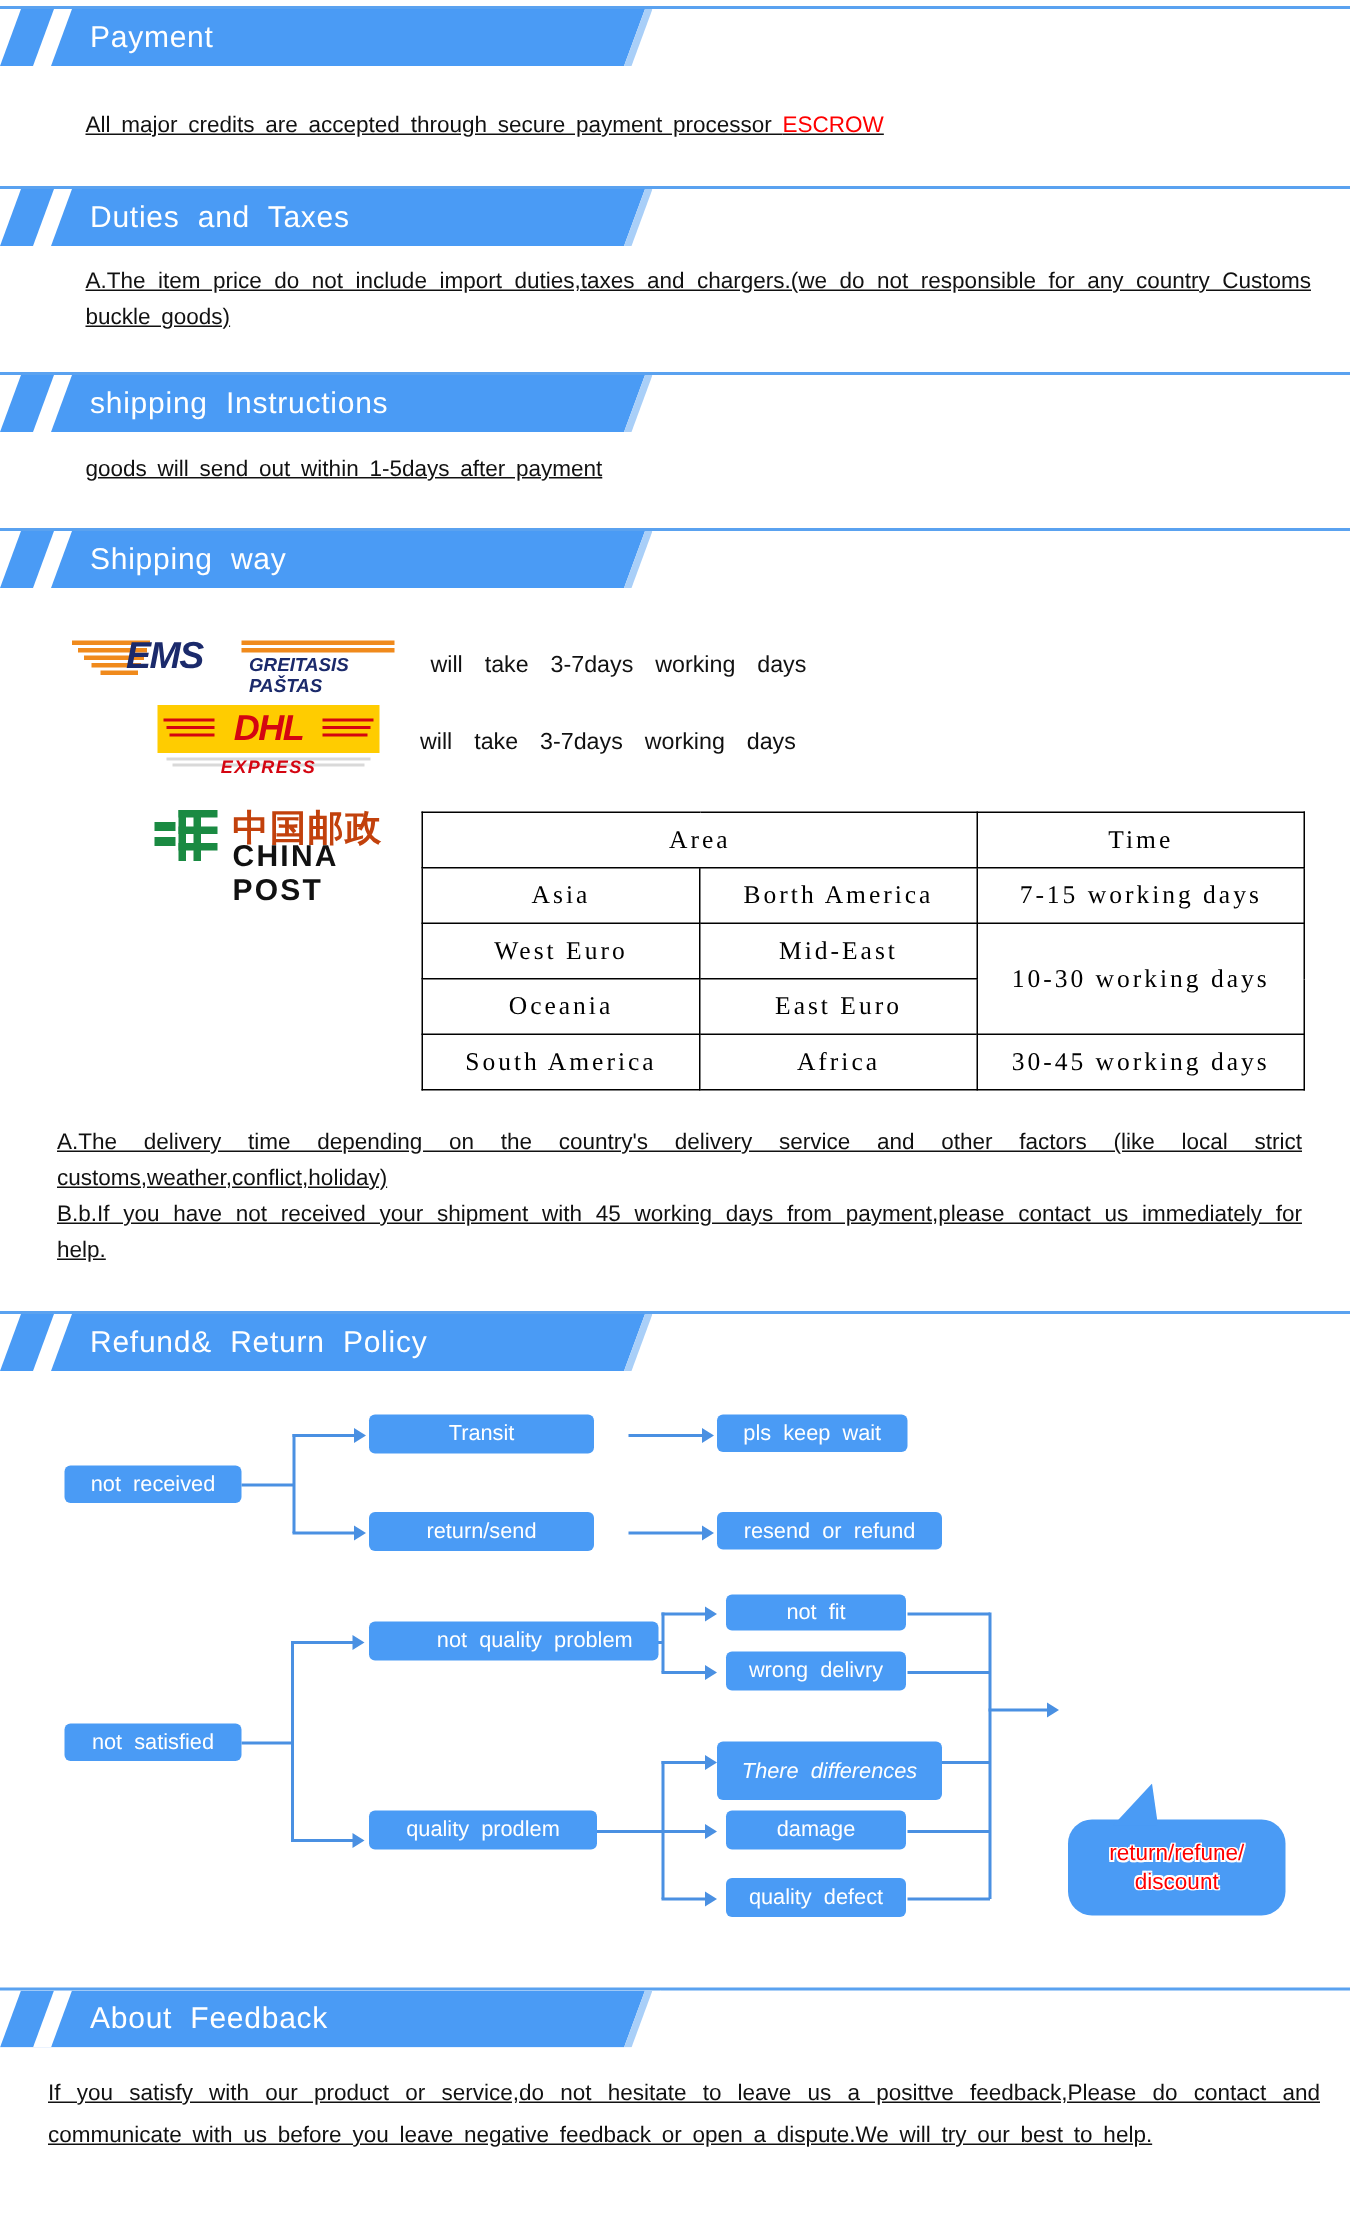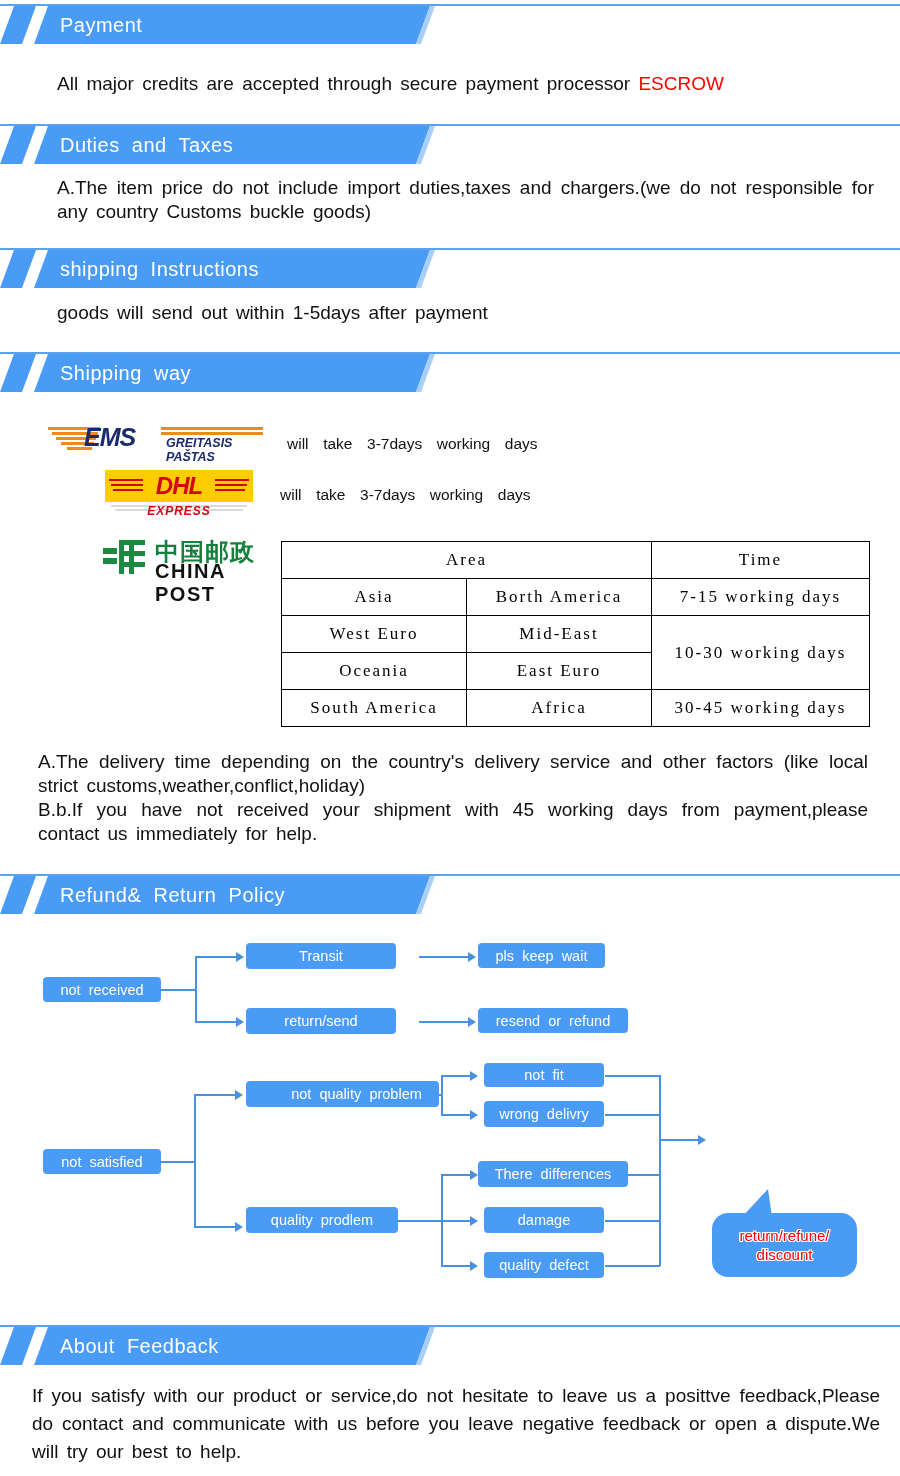--- a/index.html
+++ b/index.html
@@ -36,23 +36,24 @@
     background:#ffffff;
     clip-path:polygon(27px 0, 28px 0, 14px 38px, 13px 38px);
   }
   .banner .title{
     position:absolute;left:60px;top:2px;height:38px;line-height:38px;
     color:#ffffff;font-size:20px;letter-spacing:.5px;white-space:pre;
   }
 
   
   .para{
-    position:absolute;font-size:19px;line-height:24px;
+    position:absolute;font-size:15px;line-height:24px;
     text-align:justify;text-align-last:left;color:#111;
     word-spacing:3px;
+    text-decoration:underline;
   }
   .para .escrow{color:#ff0000;font-weight:400;}
 
   
   .carrier-text{
     position:absolute;font-size:15.5px;color:#111;word-spacing:3px;white-space:pre;
   }
 
   
   .ems{position:absolute;left:48px;top:423px;width:215px;height:30px;}
@@ -83,21 +84,21 @@
     position:absolute;left:0;top:32px;width:148px;height:18px;line-height:18px;
     text-align:center;font-style:italic;font-weight:bold;font-size:12px;color:#d40511;
     letter-spacing:1px;
   }
 
   
   .cpost{position:absolute;left:103px;top:538px;width:170px;height:40px;}
   .cpost .emblem{position:absolute;left:0;top:2px;width:44px;height:34px;}
   .cpost .e{position:absolute;background:#1a8a42;}
   .cpost .cn{
-    position:absolute;left:52px;top:-2px;font-size:24px;font-weight:bold;color:#15803d;
+    position:absolute;left:52px;top:-2px;font-size:24px;font-weight:bold;color:#c2410c;
     letter-spacing:1px;font-family:"DejaVu Sans",sans-serif;
   }
   .cpost .en{
     position:absolute;left:52px;top:22px;font-size:20px;font-weight:bold;color:#111;
     letter-spacing:1.5px;
   }
 
   
   .ship-table{
     position:absolute;left:281px;top:541px;border-collapse:collapse;
@@ -326,21 +327,21 @@
   <div class="fbox" style="left:246px;top:1021px;width:150px;height:26px;transform:translateY(-13px);">return/send</div>
   <div class="fbox" style="left:478px;top:956px;width:127px;height:25px;transform:translateY(-13px);">pls  keep  wait</div>
   <div class="fbox" style="left:478px;top:1021px;width:150px;height:25px;transform:translateY(-13px);">resend  or  refund</div>
 
   <div class="fbox" style="left:43px;top:1149px;width:118px;height:25px;">not  satisfied</div>
   <div class="fbox" style="left:246px;top:1081px;width:165px;height:26px;padding-left:28px;">not  quality  problem</div>
   <div class="fbox" style="left:246px;top:1207px;width:152px;height:26px;">quality  prodlem</div>
 
   <div class="fbox" style="left:484px;top:1063px;width:120px;height:24px;">not  fit</div>
   <div class="fbox" style="left:484px;top:1101px;width:120px;height:26px;">wrong  delivry</div>
-  <div class="fbox" style="left:478px;top:1161px;width:150px;height:26px;">There  differences</div>
+  <div class="fbox" style="left:478px;top:1161px;width:150px;height:39px;font-style:italic;">There  differences</div>
   <div class="fbox" style="left:484px;top:1207px;width:120px;height:26px;">damage</div>
   <div class="fbox" style="left:484px;top:1252px;width:120px;height:26px;">quality  defect</div>
 
 
   <div class="fbox red" style="left:712px;top:1213px;width:145px;height:64px;border-radius:16px;">return/refune/
 discount</div>
   <div class="bubble-tail" style="left:742px;top:1189px;width:30px;height:28px;background:#4a9bf5;clip-path:polygon(26px 0, 30px 28px, 0 28px);"></div>
 
   <div class="section" style="top:1325px">
     <div class="banner">

